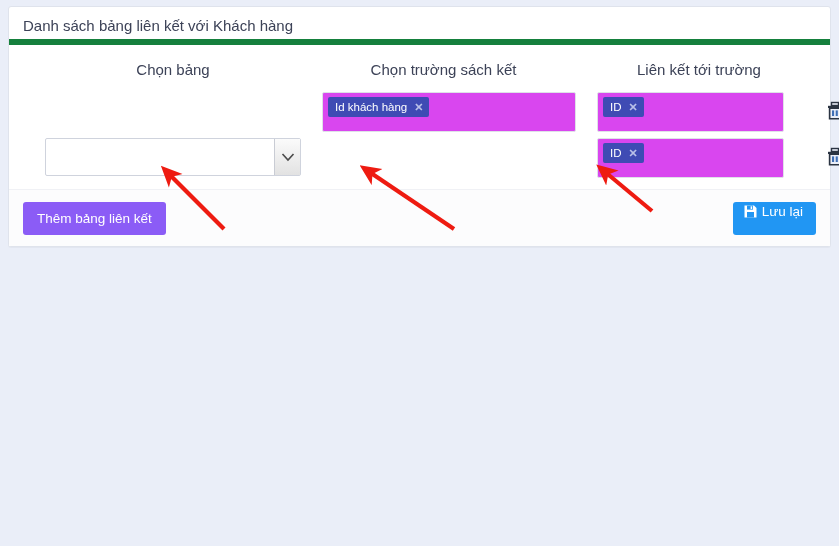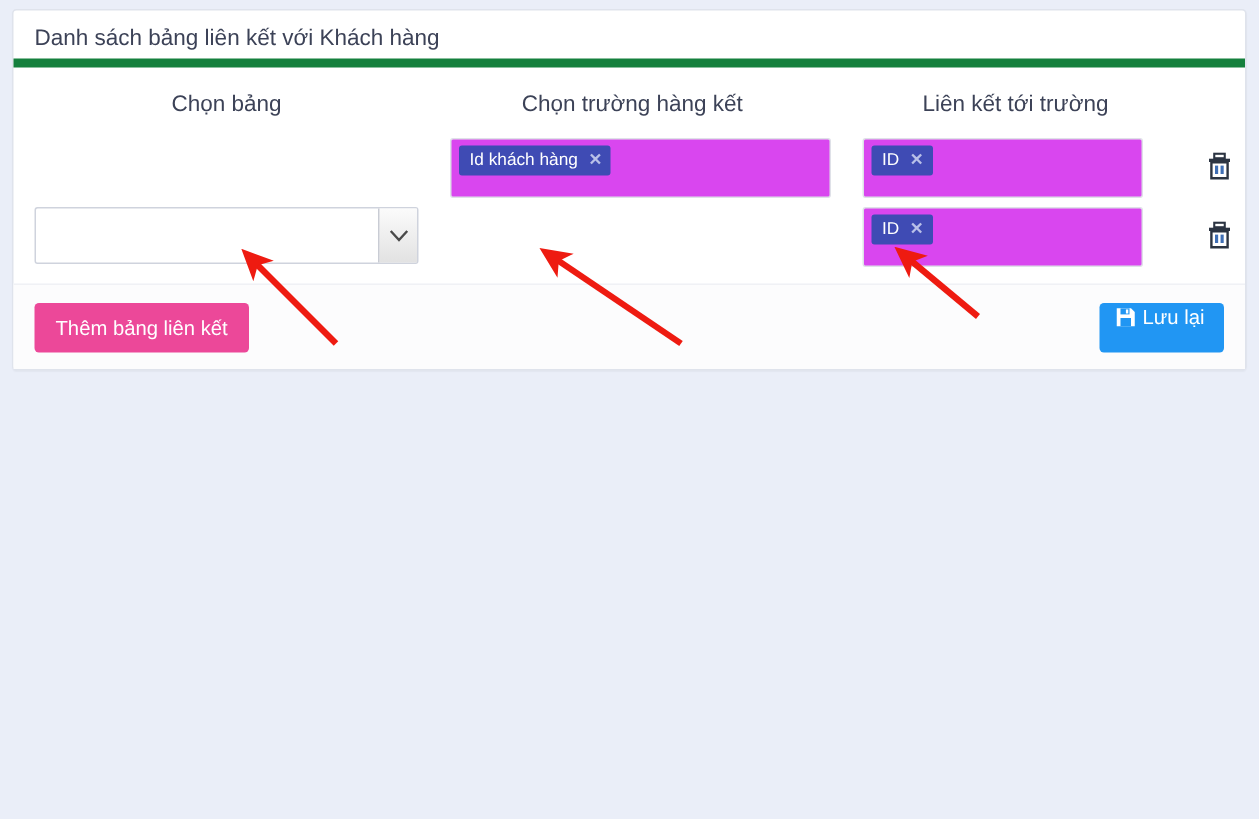--- a/index.html
+++ b/index.html
@@ -34,21 +34,21 @@
     padding: 0 14px;
     font-size: 15px;
     color: #3c4257;
     border-bottom: 6px solid #15803d;
     box-sizing: border-box;
     white-space: nowrap;
     overflow: hidden;
   }
 
   .card-body {
-    padding: 10px 14px 0 6px;
+    padding: 10px 14px 0 28px;
     position: relative;
   }
 
   
   .col-headers {
     position: relative;
     height: 34px;
   }
   .col-head {
     position: absolute;
@@ -166,21 +166,21 @@
     color: #fff;
     font-family: "Liberation Sans", sans-serif;
     cursor: pointer;
     white-space: nowrap;
   }
   .btn-add {
     left: 14px;
     top: 12px;
     height: 33px;
     padding: 0 14px;
-    background: #ec4899;
+    background: #8b5cf6;
     font-size: 13.5px;
   }
   .btn-save {
     right: 14px;
     top: 12px;
     height: 33px;
     padding: 0 13px 12px 11px;
     background: #2196f3;
     font-size: 13.5px;
   }
@@ -204,21 +204,21 @@
 <body>
 
 <div class="card">
 
   <div class="card-header">Danh sách bảng liên kết với Khách hàng</div>
 
   <div class="card-body">
 
     <div class="col-headers">
       <div class="col-head c1">Chọn bảng</div>
-      <div class="col-head c2">Chọn trường hàng kết</div>
+      <div class="col-head c2">Chọn trường sách kết</div>
       <div class="col-head c3">Liên kết tới trường</div>
     </div>
 
     <div class="row">
 
 
       <div class="msel c2">
         <span class="tag">
           <span>Id khách hàng</span><span class="tag-x">✕</span>
         </span>

